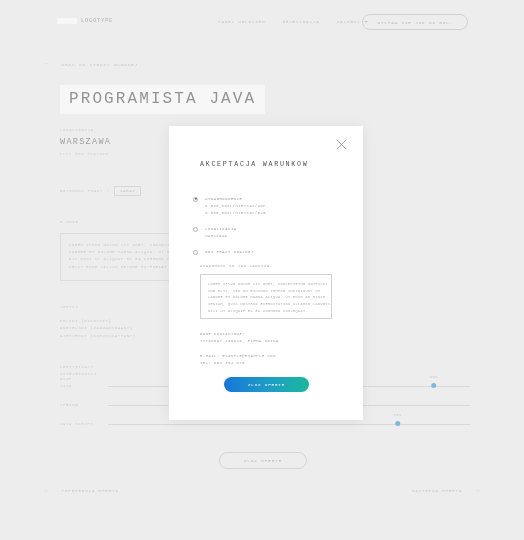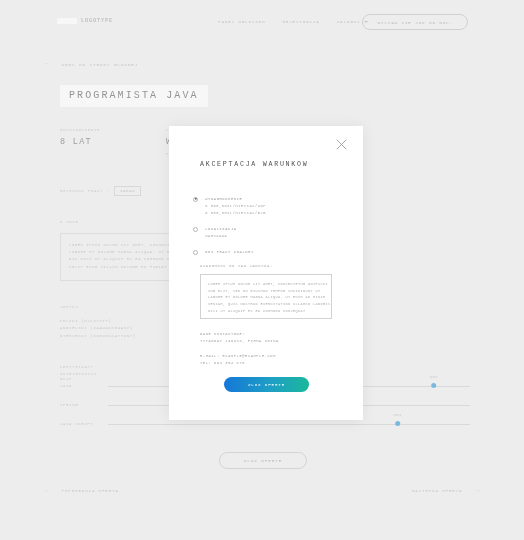--- a/index.html
+++ b/index.html
@@ -122,21 +122,21 @@
     white-space: nowrap;
   }
 
   
   .page-title {
     position: absolute;
     left: 60px;
     top: 85px;
     background: #ffffff;
     padding: 5px 9px 6px 9px;
-    font-size: 10px;
+    font-size: 16px;
     letter-spacing: 2.1px;
     color: #4a4a4a;
     font-weight: 400;
     white-space: nowrap;
   }
 
   
   .detail-col {
     position: absolute;
     left: 60px;
@@ -493,24 +493,20 @@
     <span class="arrow-left">←</span>
     <span class="back-label">WROC DO STRONY GLOWNEJ</span>
   </div>
 
   <h1 class="page-title">PROGRAMISTA JAVA</h1>
 
   <div class="detail-col">
 
     <div class="meta-row">
       <div class="meta-cell">
-        <div class="meta-label">DOSWIADCZENIE</div>
-        <div class="meta-value">8 LAT</div>
-      </div>
-      <div class="meta-cell">
         <div class="meta-label">LOKALIZACJA</div>
         <div class="meta-value">WARSZAWA</div>
         <div class="meta-sub">PLUS 50% ZDALNIE</div>
       </div>
     </div>
 
     <div class="chip-row">
       <span class="meta-label">GOTOWOSC PRACY</span>
       <span class="meta-label">/</span>
       <span class="chip-box">ZARAZ</span>

